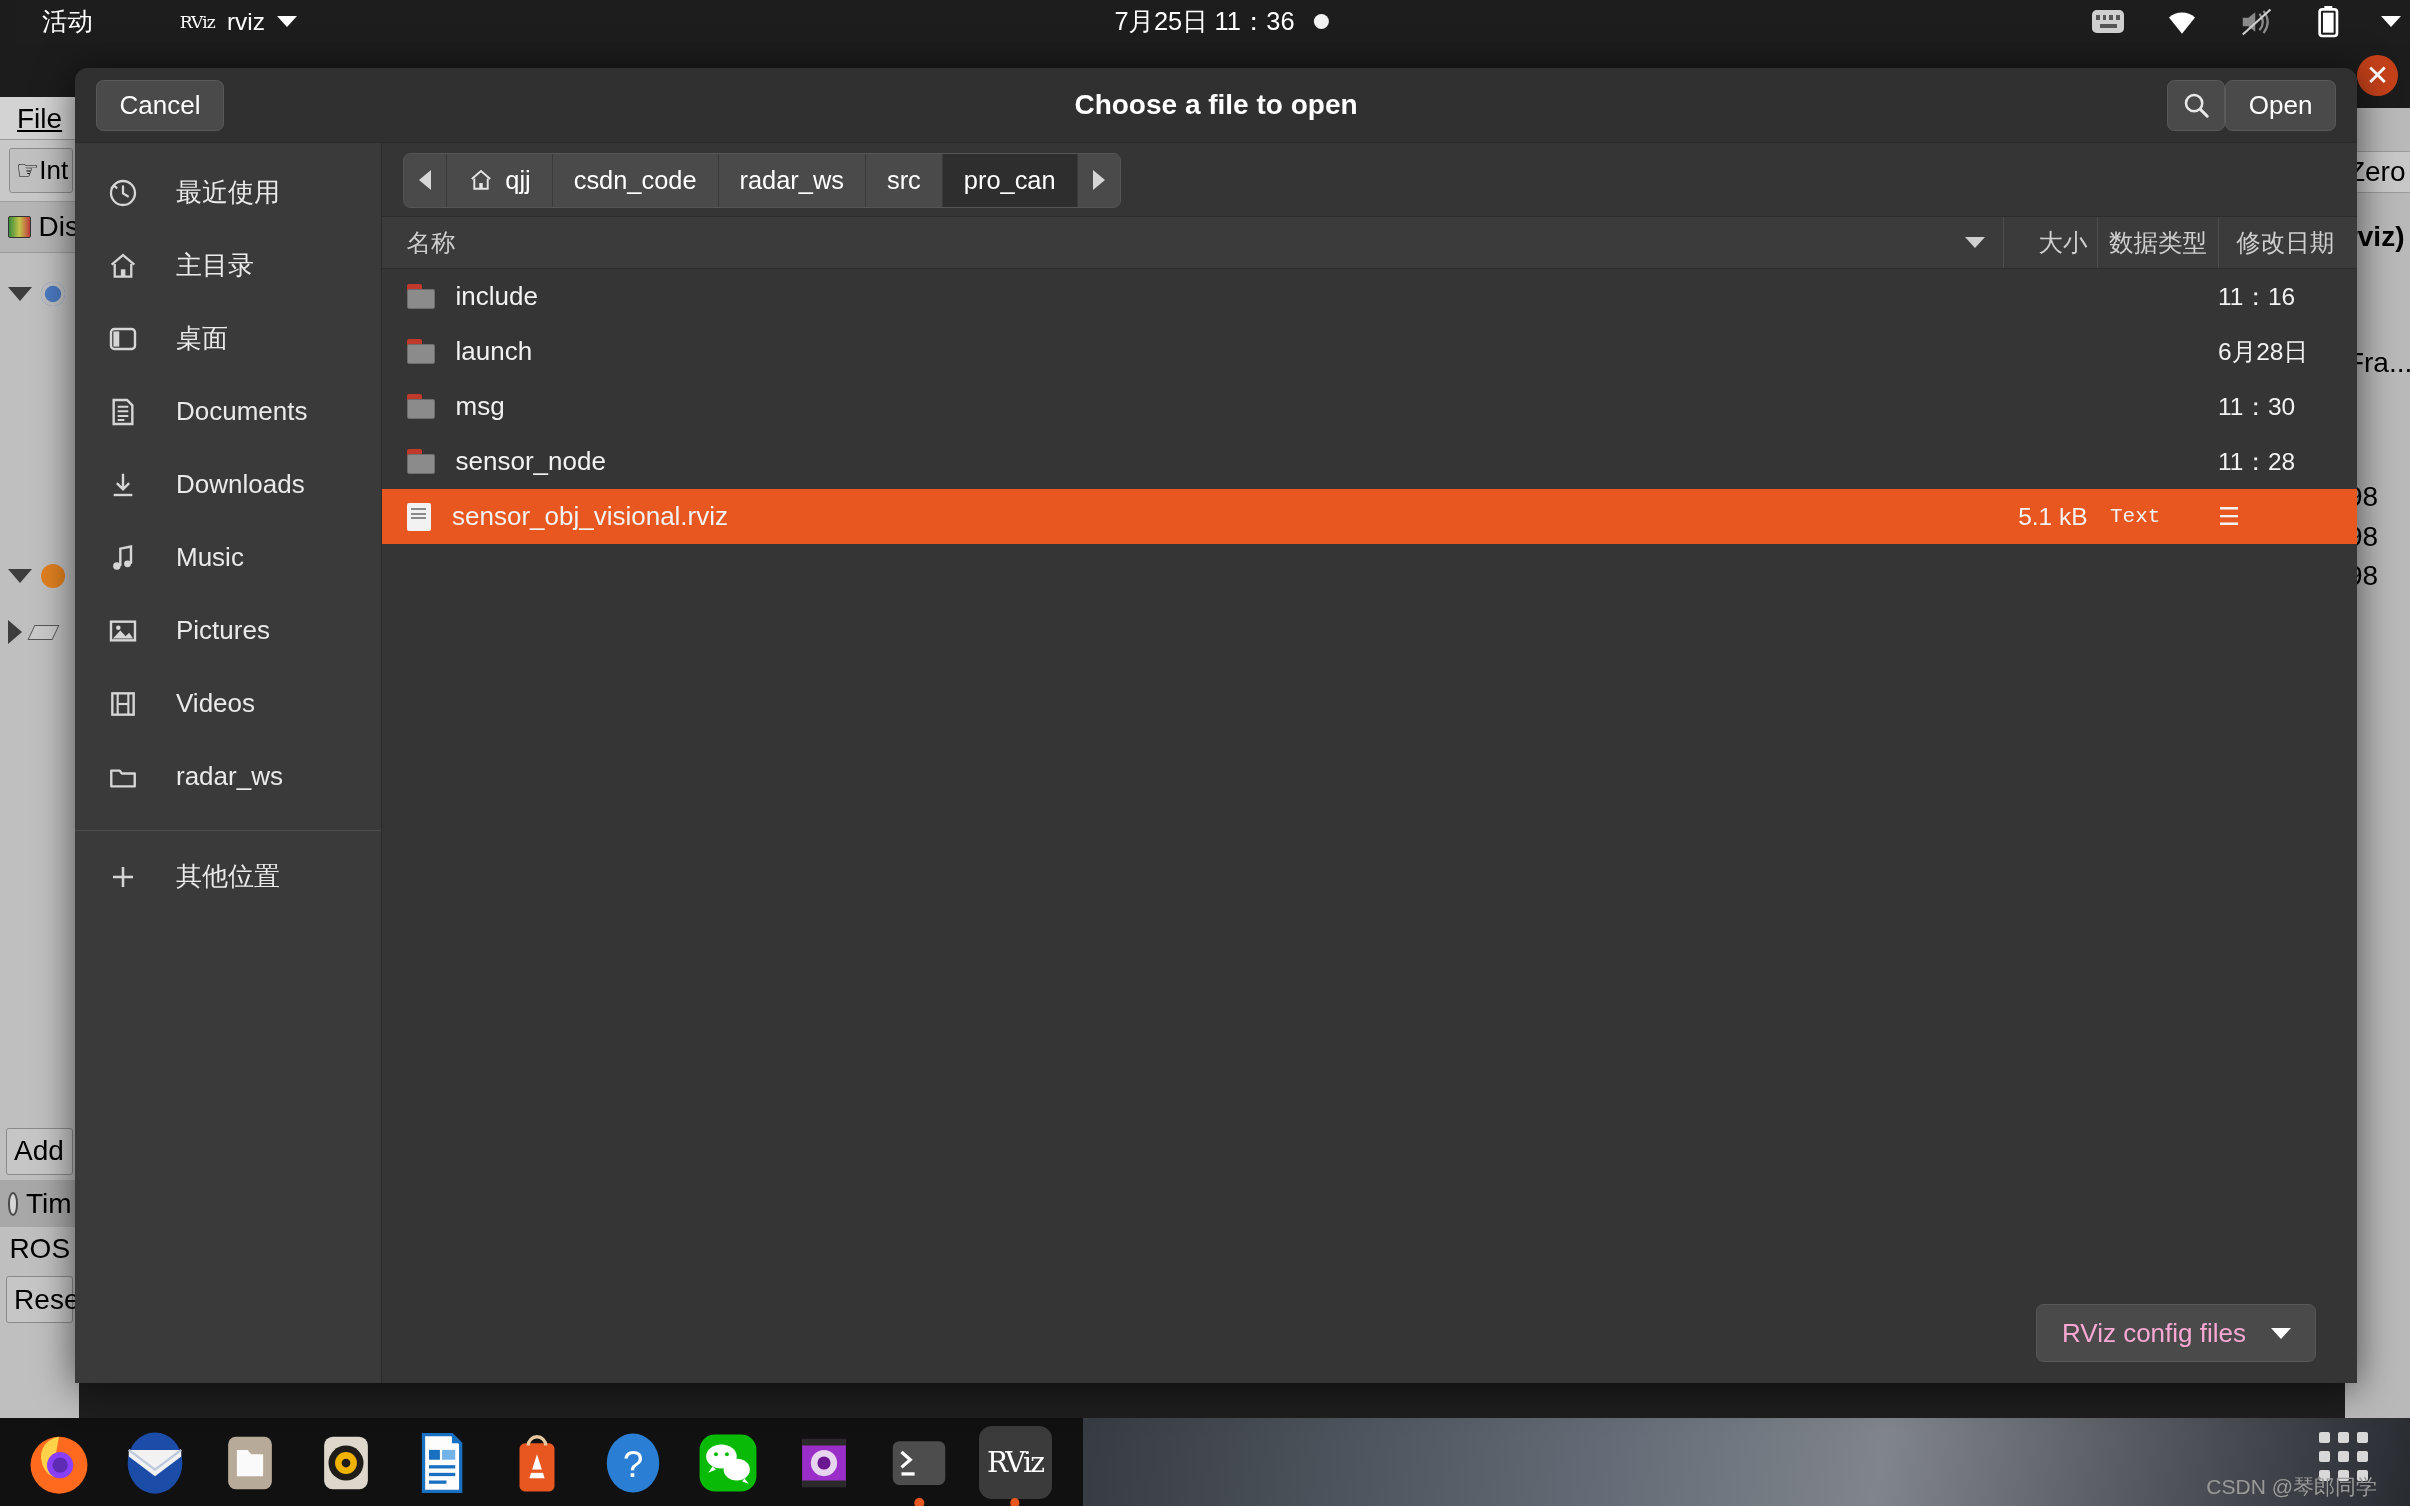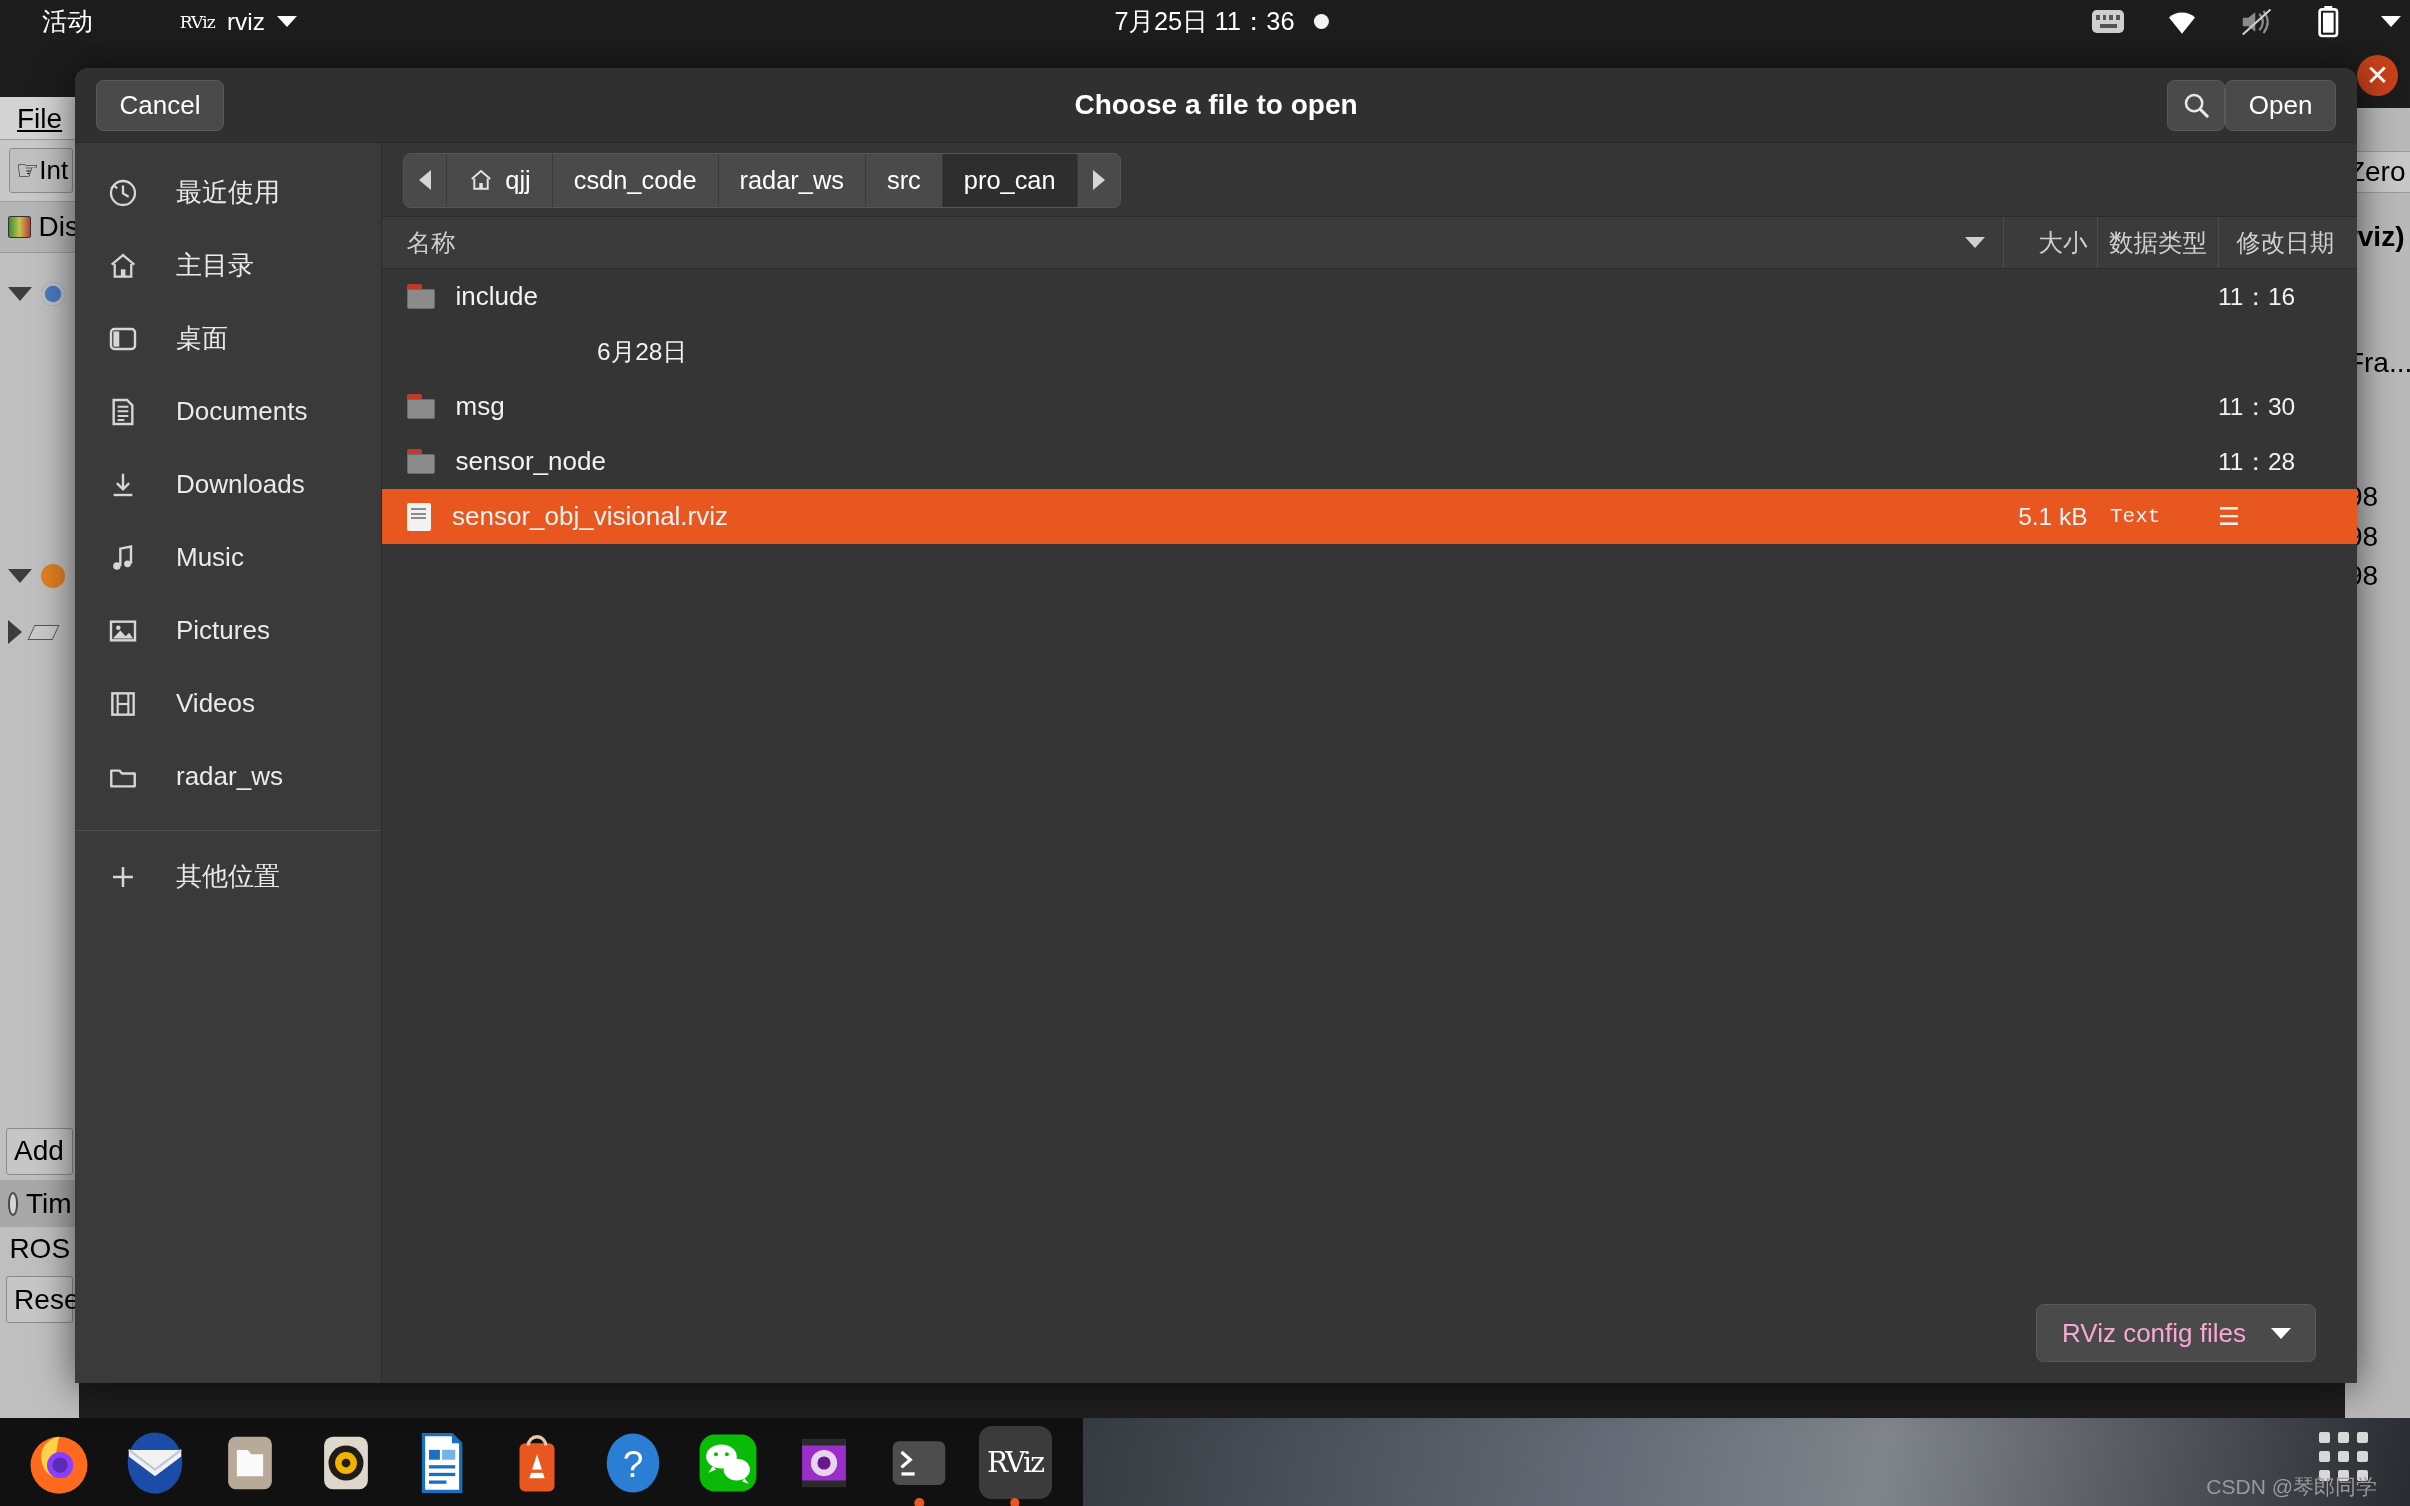--- a/index.html
+++ b/index.html
@@ -468,20 +468,27 @@
                   <span class="body"></span>
                 </span>
               <span>include</span>
             </div>
             <div class="f-size"></div>
             <div class="f-type"></div>
             <div class="f-date">11：16</div>
           </div>
 
           <div class="frow">
+            <div class="f-name">
+              <span class="folder-ic">
+                  <span class="tab"></span>
+                  <span class="body"></span>
+                </span>
+              <span>launch</span>
+            </div>
             <div class="f-size"></div>
             <div class="f-type"></div>
             <div class="f-date">6月28日</div>
           </div>
 
           <div class="frow">
             <div class="f-name">
               <span class="folder-ic">
                   <span class="tab"></span>
                   <span class="body"></span>

